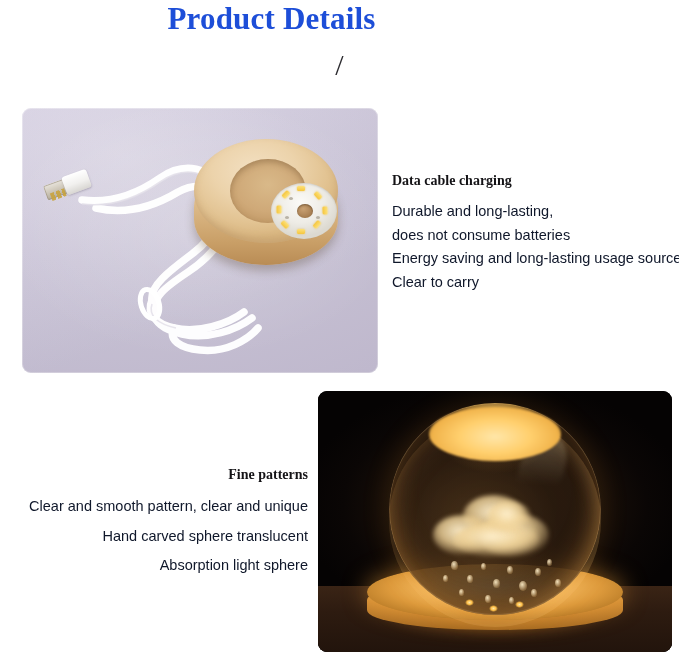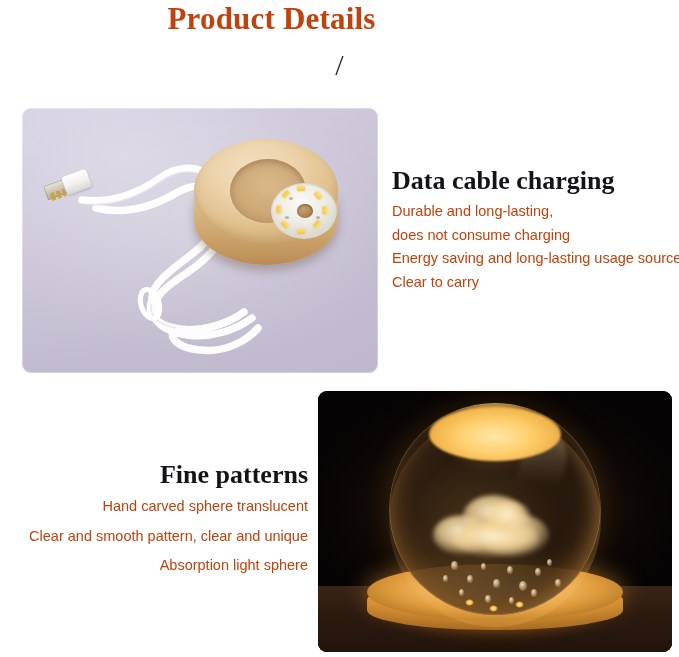--- a/index.html
+++ b/index.html
@@ -20,21 +20,21 @@
   #page-title {
     position: absolute;
     left: 0;
     top: 0px;
     width: 543px;
     text-align: center;
     font-family: "Liberation Serif", serif;
     font-weight: bold;
     font-size: 31px;
     letter-spacing: 0.2px;
-    color: #c2410c;
+    color: #1d4ed8;
     line-height: 38px;
     white-space: nowrap;
   }
   #title-divider {
     position: absolute;
     left: 0;
     top: 48px;
     width: 679px;
     text-align: center;
     font-family: "Liberation Serif", serif;
@@ -286,30 +286,30 @@
   #fine-patterns-block {
     position: absolute;
     left: 0px;
     top: 461px;
     width: 308px;
     text-align: right;
   }
   .feature-heading {
     font-family: "Liberation Serif", serif;
     font-weight: bold;
-    font-size: 26px;
+    font-size: 14px;
     color: #141316;
     line-height: 27px;
     margin: 0 0 6px 0;
     white-space: nowrap;
   }
   .feature-line {
     font-family: "Liberation Sans", sans-serif;
     font-size: 14.5px;
-    color: #c2410c;
+    color: #0f172a;
     line-height: 23.5px;
     white-space: nowrap;
   }
   #fine-patterns-block .feature-heading { margin-bottom: 4px; }
   #fine-patterns-block .feature-line { line-height: 29.5px; }
 </style>
 </head>
 <body>
 
 <div id="page-title">Product Details</div>
@@ -362,29 +362,29 @@
           <div id="led-center-hole"></div>
         </div>
       </div>
     </div>
   </div>
 </div>
 
 <div id="data-cable-block">
   <div class="feature-heading">Data cable charging</div>
   <div class="feature-line">Durable and long-lasting,</div>
-  <div class="feature-line">does not consume charging</div>
+  <div class="feature-line">does not consume batteries</div>
   <div class="feature-line">Energy saving and long-lasting usage source</div>
   <div class="feature-line">Clear to carry</div>
 </div>
 
 <div id="fine-patterns-block">
   <div class="feature-heading">Fine patterns</div>
+  <div class="feature-line">Clear and smooth pattern, clear and unique</div>
   <div class="feature-line">Hand carved sphere translucent</div>
-  <div class="feature-line">Clear and smooth pattern, clear and unique</div>
   <div class="feature-line">Absorption light sphere</div>
 </div>
 
 <div class="photo" id="photo-crystal-ball">
   <div id="ball-backdrop"></div>
   <div id="ball-table"></div>
   <div id="ball-table-glow"></div>
 
   <div id="ball-wood-puck">
     <div id="ball-wood-side"></div>

